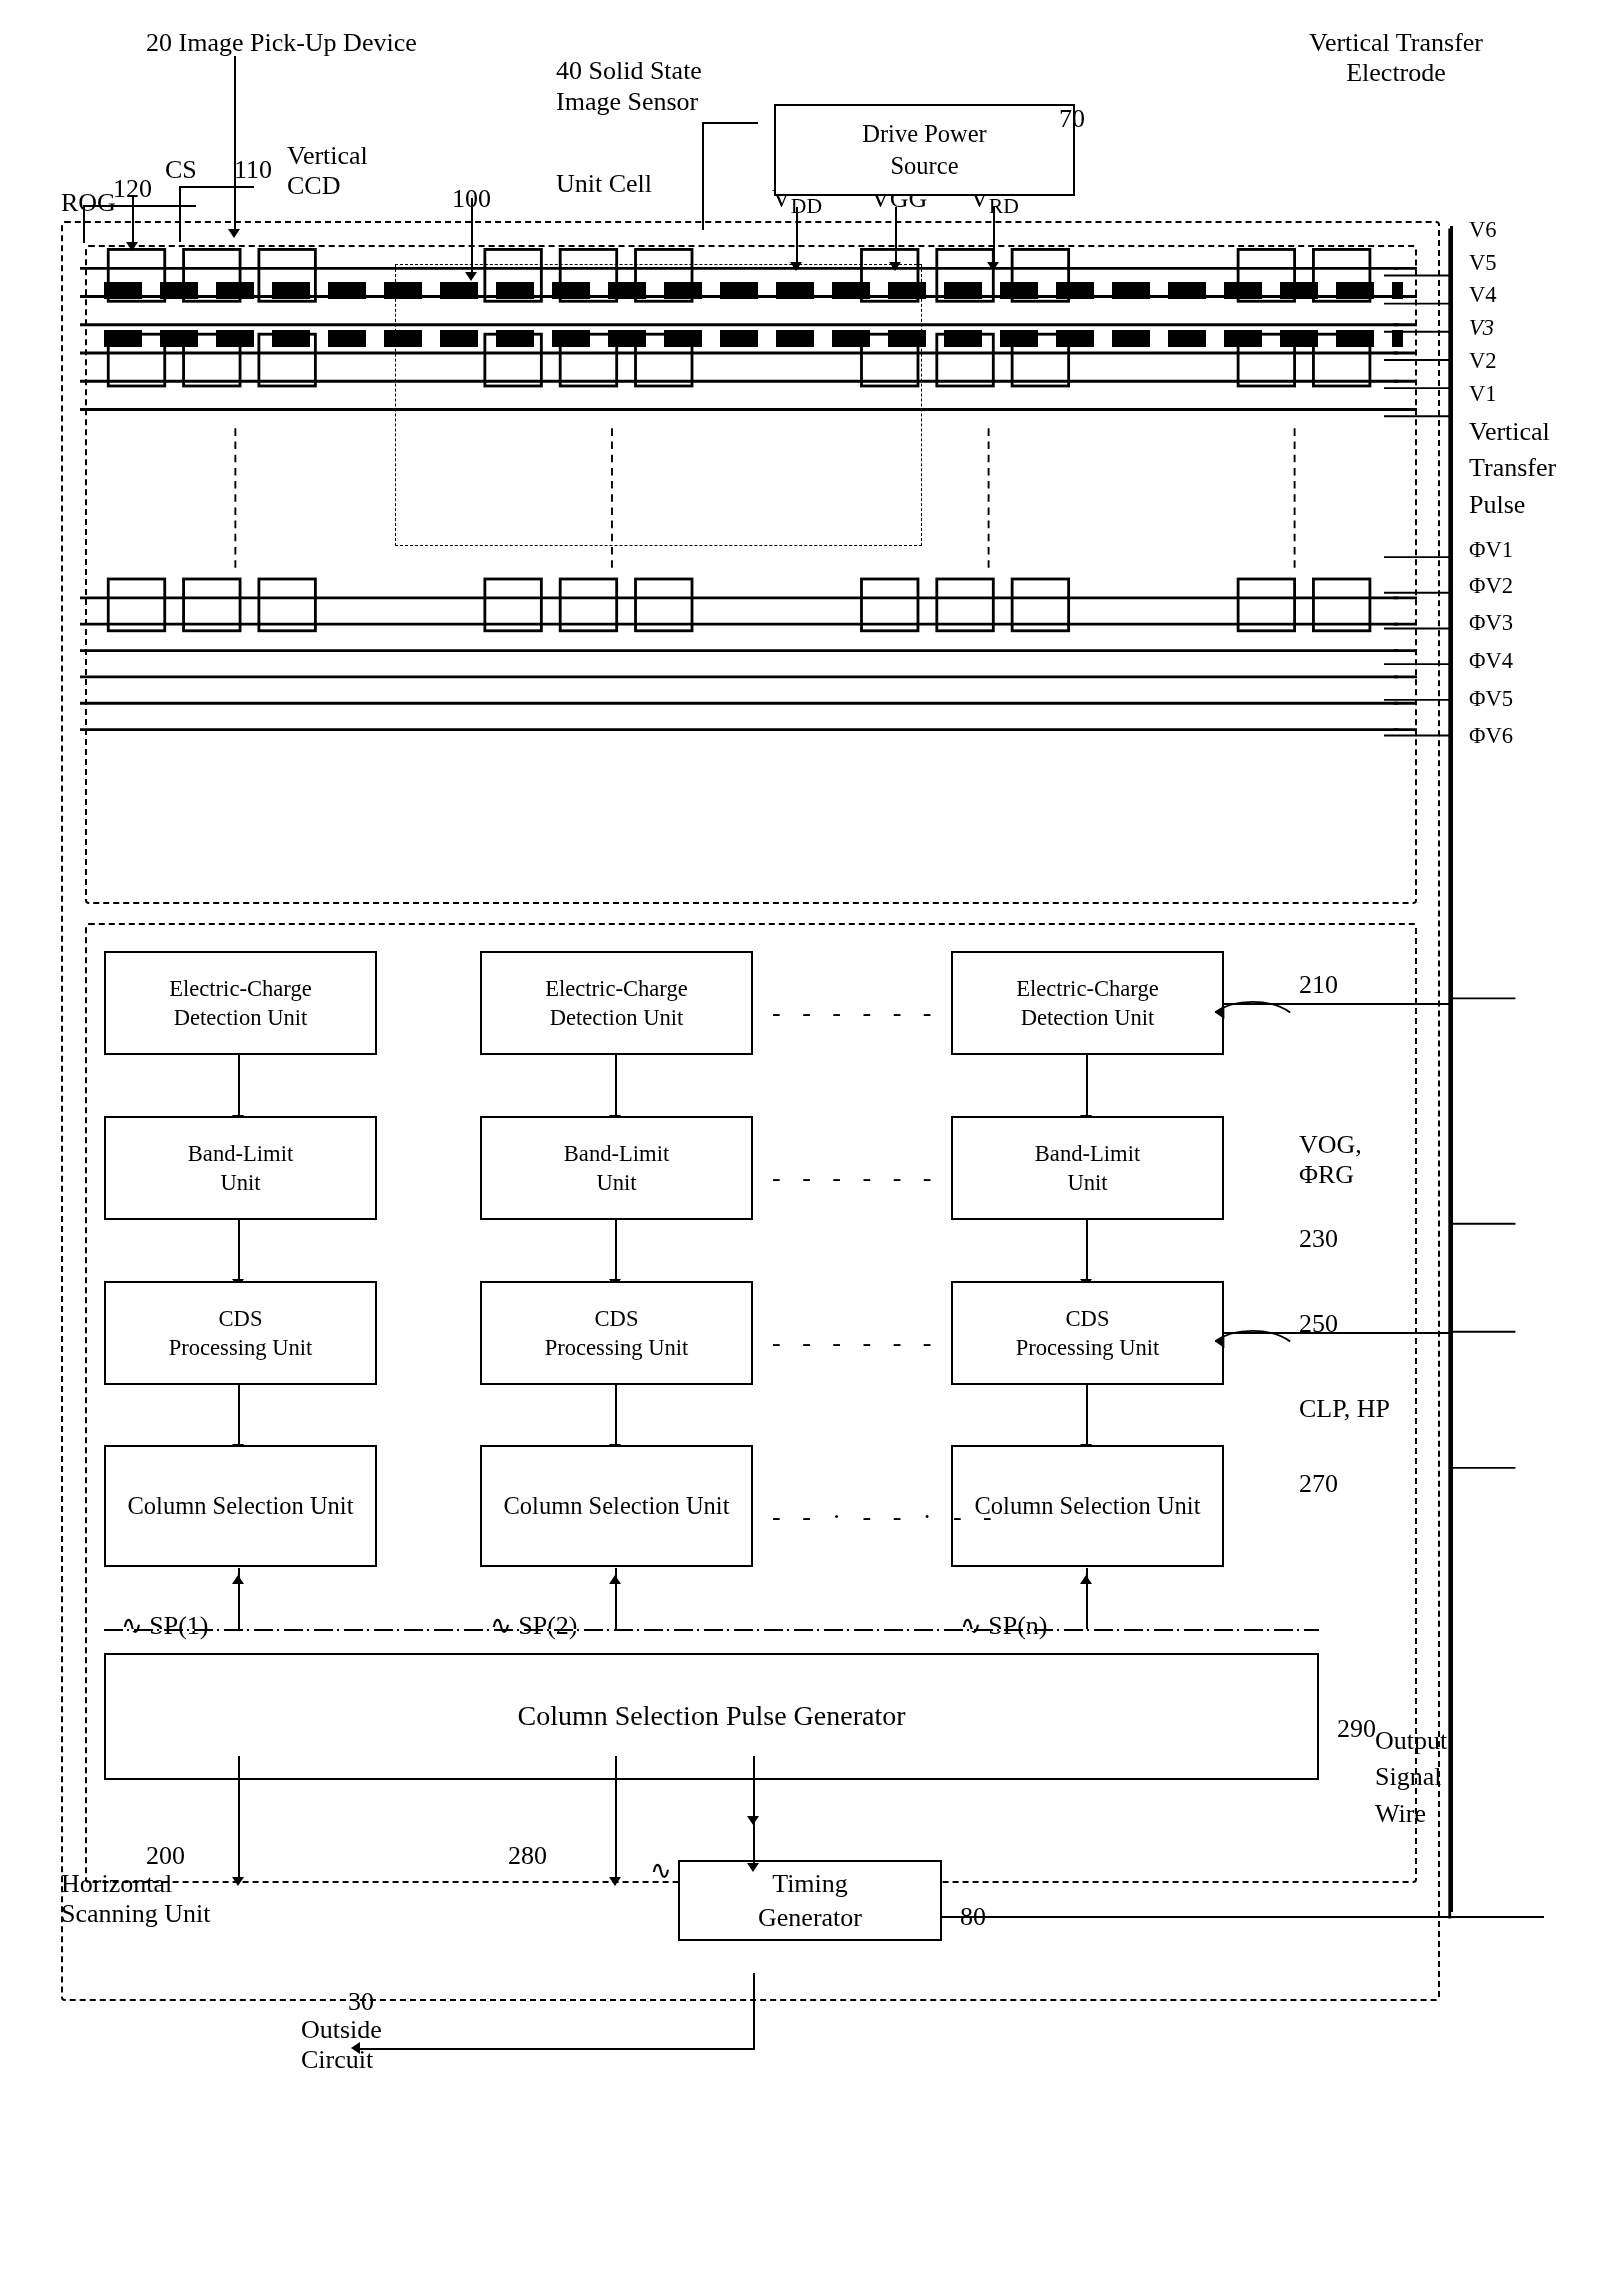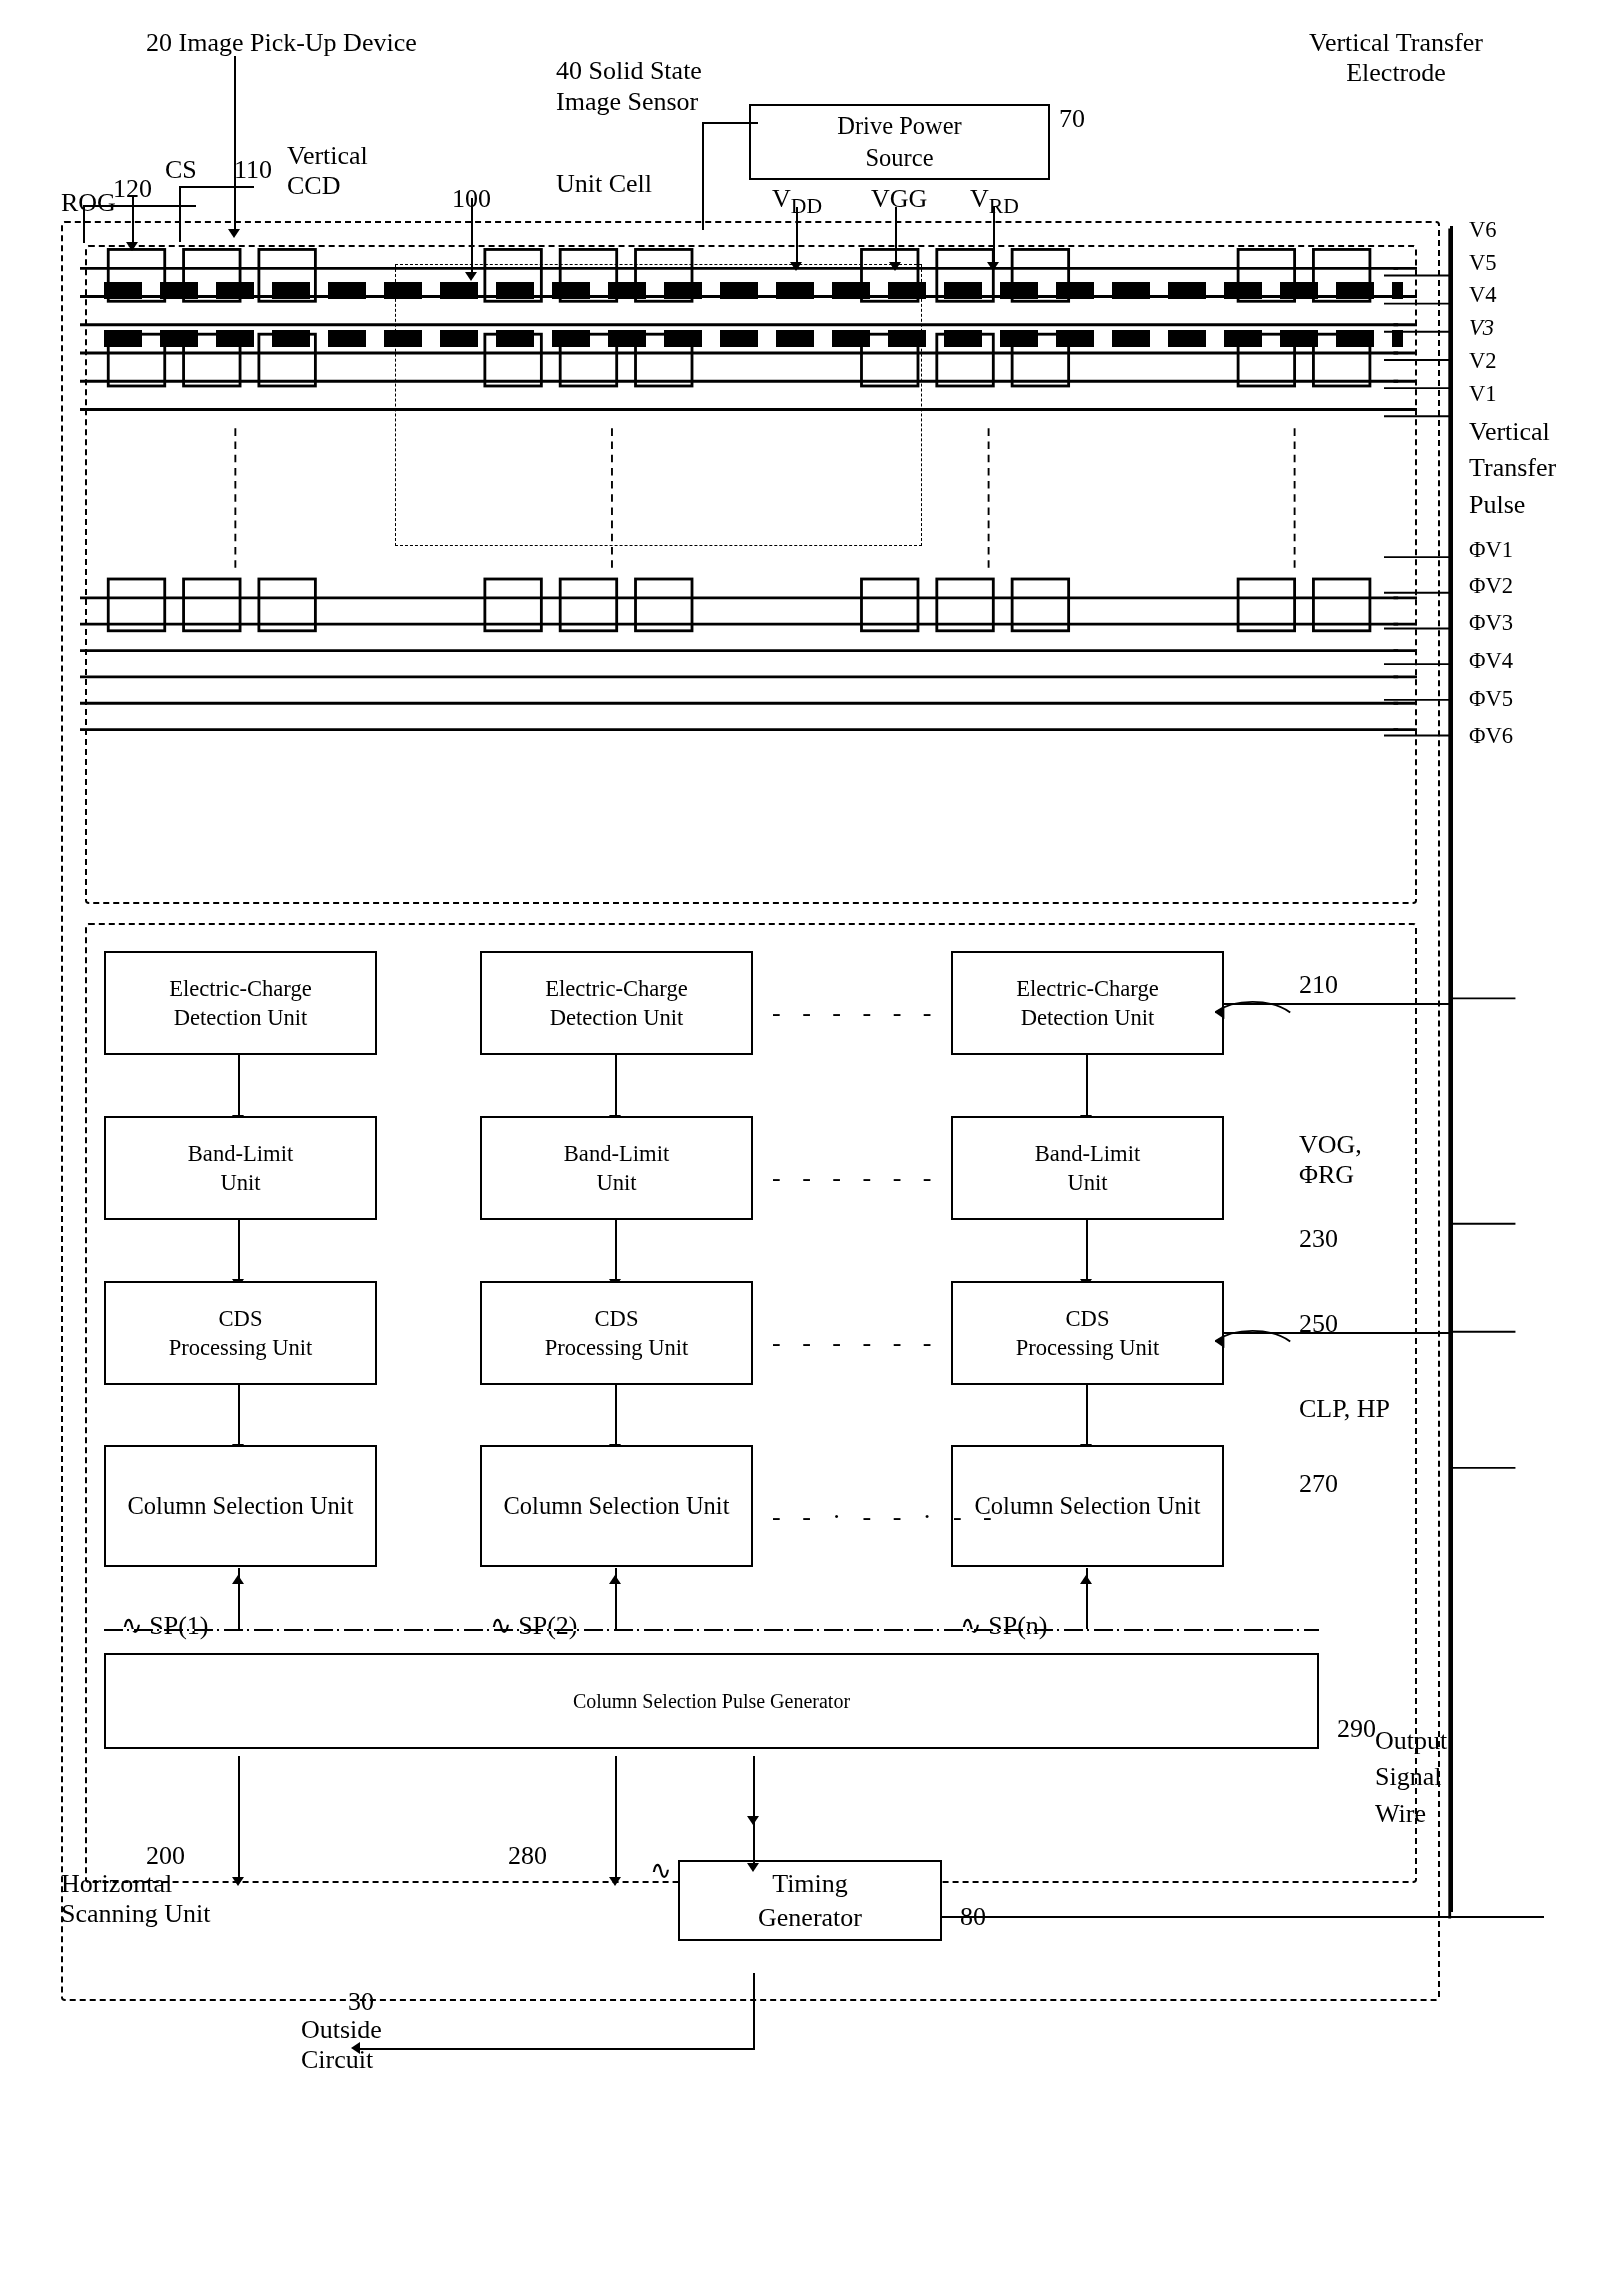--- a/index.html
+++ b/index.html
@@ -66,21 +66,21 @@
   <div class="label" style="top:174px; left:113px;">120</div>
   <div class="label" style="top:155px; left:234px;">110</div>
   <div class="label" style="top:141px; left:287px;">Vertical<br>CCD</div>
   <div class="label" style="top:184px; left:452px;">100</div>
   <div class="label" style="top:169px; left:556px;">Unit Cell</div>
 
   <div class="label" style="top:184px; left:772px;">V<sub>DD</sub></div>
   <div class="label" style="top:184px; left:871px;">VGG</div>
   <div class="label" style="top:184px; left:970px;">V<sub>RD</sub></div>
 
-  <div class="box" style="top:104px; left:749px; width:301px; height:76px;">
+  <div class="box" style="top:104px; left:774px; width:301px; height:92px;">
     Drive Power<br>Source
   </div>
   <div class="label" style="top:104px; left:1059px;">70</div>
 
   <div class="label label-sm" style="top:217px; left:1469px;">V6</div>
   <div class="label label-sm" style="top:250px; left:1469px;">V5</div>
   <div class="label label-sm" style="top:282px; left:1469px;">V4</div>
   <div class="label label-sm" style="top:315px; left:1469px;font-style:italic;">V3</div>
   <div class="label label-sm" style="top:348px; left:1469px;">V2</div>
   <div class="label label-sm" style="top:381px; left:1469px;">V1</div>
@@ -267,21 +267,21 @@
   <div style="position:absolute; top:1582px; left:238px; width:1.9px; height:47px; background:#000;">
     <div style="position:absolute; top:-7.5px; left:-5.6px; width:0; height:0; border-left:6.6px solid transparent; border-right:6.6px solid transparent; border-bottom:9.4px solid #000;"></div>
   </div>
   <div style="position:absolute; top:1582px; left:615px; width:1.9px; height:47px; background:#000;">
     <div style="position:absolute; top:-7.5px; left:-5.6px; width:0; height:0; border-left:6.6px solid transparent; border-right:6.6px solid transparent; border-bottom:9.4px solid #000;"></div>
   </div>
   <div style="position:absolute; top:1582px; left:1086px; width:1.9px; height:47px; background:#000;">
     <div style="position:absolute; top:-7.5px; left:-5.6px; width:0; height:0; border-left:6.6px solid transparent; border-right:6.6px solid transparent; border-bottom:9.4px solid #000;"></div>
   </div>
 
-  <div class="box" style="top:1653px; left:104px; width:1215px; height:96px; font-size:20px;">Column Selection Pulse Generator</div>
+  <div class="box" style="top:1653px; left:104px; width:1215px; height:127px; font-size:28px;">Column Selection Pulse Generator</div>
 
   <div style="position:absolute; top:1629px; left:104px; width:1215px; height:1.9px; background:#000;"></div>
 
   <div style="position:absolute; top:1629px; left:104px; width:1215px; height:1.9px; background: repeating-linear-gradient(90deg, #000 0px, #000 19px, #fff 19px, #fff 23.5px, #000 23.5px, #000 25.4px, #fff 25.4px, #fff 30px);"></div>
 
   <div class="label" style="top:1714px; left:1337px;">290</div>
 
   <div class="label" style="top:1723px; left:1375px; line-height:1.4;">Output<br>Signal<br>Wire</div>
 
   <div style="position:absolute; top:226px; left:1450px; width:2.8px; height:1686px; background:#000;"></div>

